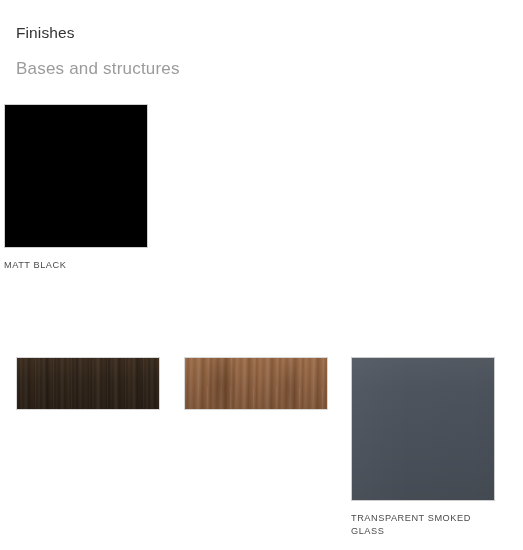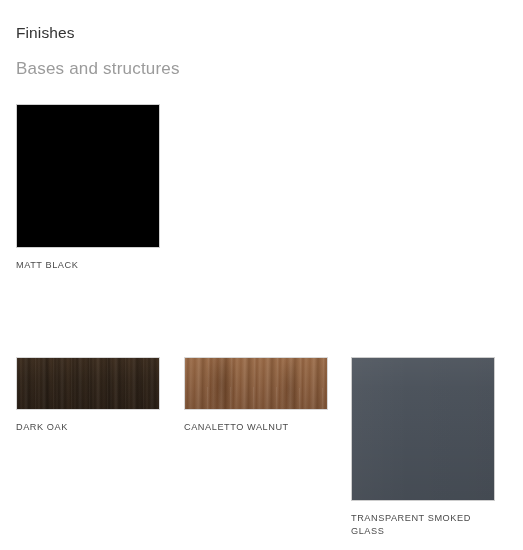--- a/index.html
+++ b/index.html
@@ -62,21 +62,21 @@
     margin-top: 11px;
     font-size: 9.2px;
     font-weight: 400;
     color: #4a4a4a;
     letter-spacing: 0.55px;
     line-height: 12.5px;
     text-transform: uppercase;
   }
 
   
-  .grp-matt-black { left: 16px; top: 104px; width: 144px; }
+  .grp-matt-black { left: 4px; top: 104px; width: 144px; }
   .sw-matt-black  { width: 144px; height: 144px; background: #000000; border-color: #cfcfcf; }
 
   
   .grp-dark-oak { left: 16px; top: 357px; width: 144px; }
   .sw-dark-oak  {
     width: 144px; height: 53px;
     background-color: #3a2c1e;
     background-image:
       repeating-linear-gradient(90deg,
         rgba(255,255,255,0.055) 0px,
@@ -148,26 +148,24 @@
   <div class="section-header bases">Bases and structures</div>
 
   <div class="swatch-group grp-matt-black">
     <div class="swatch sw-matt-black"></div>
     <div class="swatch-label">MATT BLACK</div>
   </div>
 
 
   <div class="swatch-group grp-dark-oak">
     <div class="swatch sw-dark-oak"></div>
-    <div class="swatch-label">DARK OAK</div>
   </div>
 
   <div class="swatch-group grp-walnut">
     <div class="swatch sw-walnut"></div>
-    <div class="swatch-label">CANALETTO WALNUT</div>
   </div>
 
   <div class="swatch-group grp-glass">
     <div class="swatch sw-glass"></div>
     <div class="swatch-label">TRANSPARENT SMOKED GLASS</div>
   </div>
 
 </div>
 
 </body></html>

